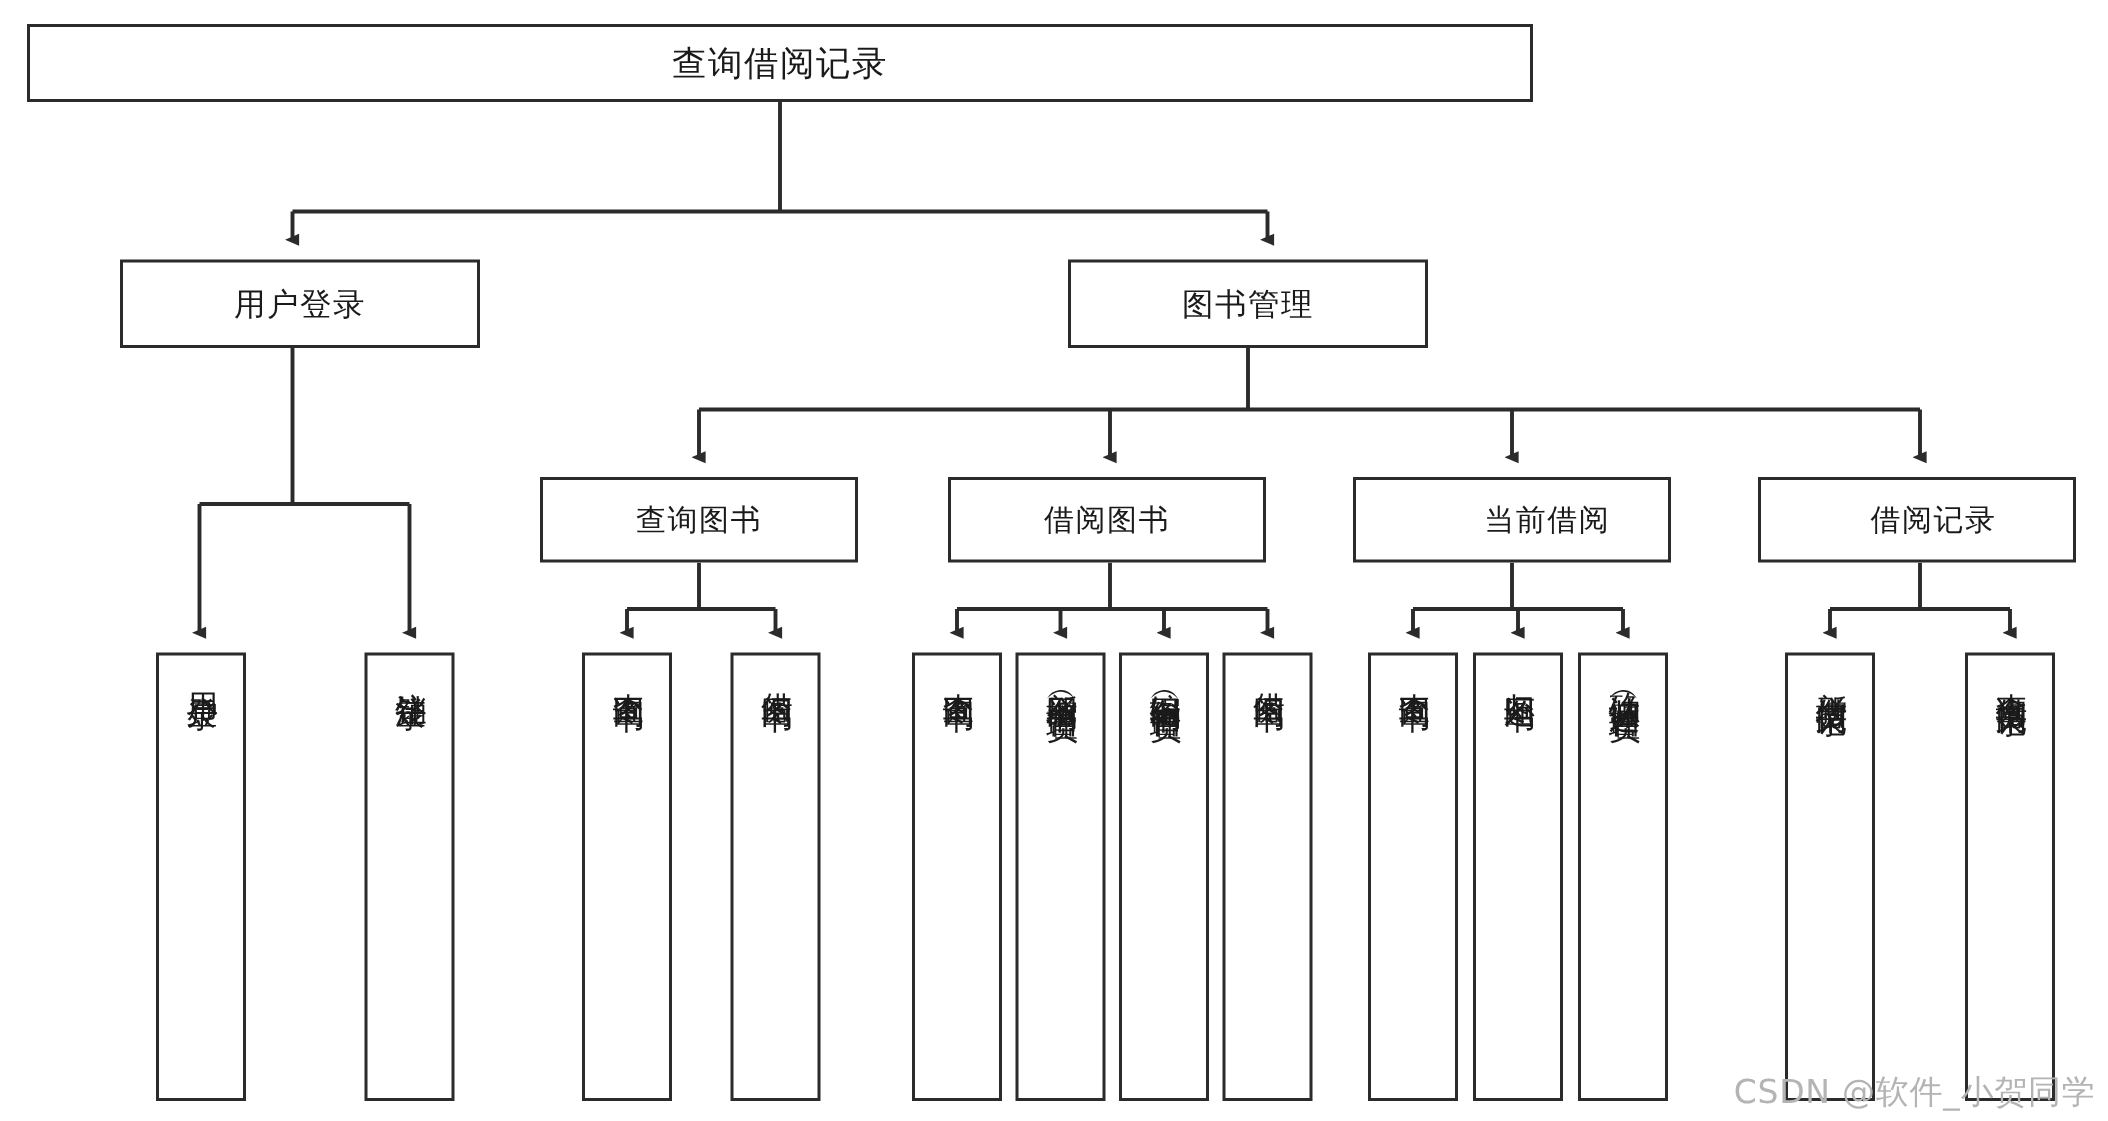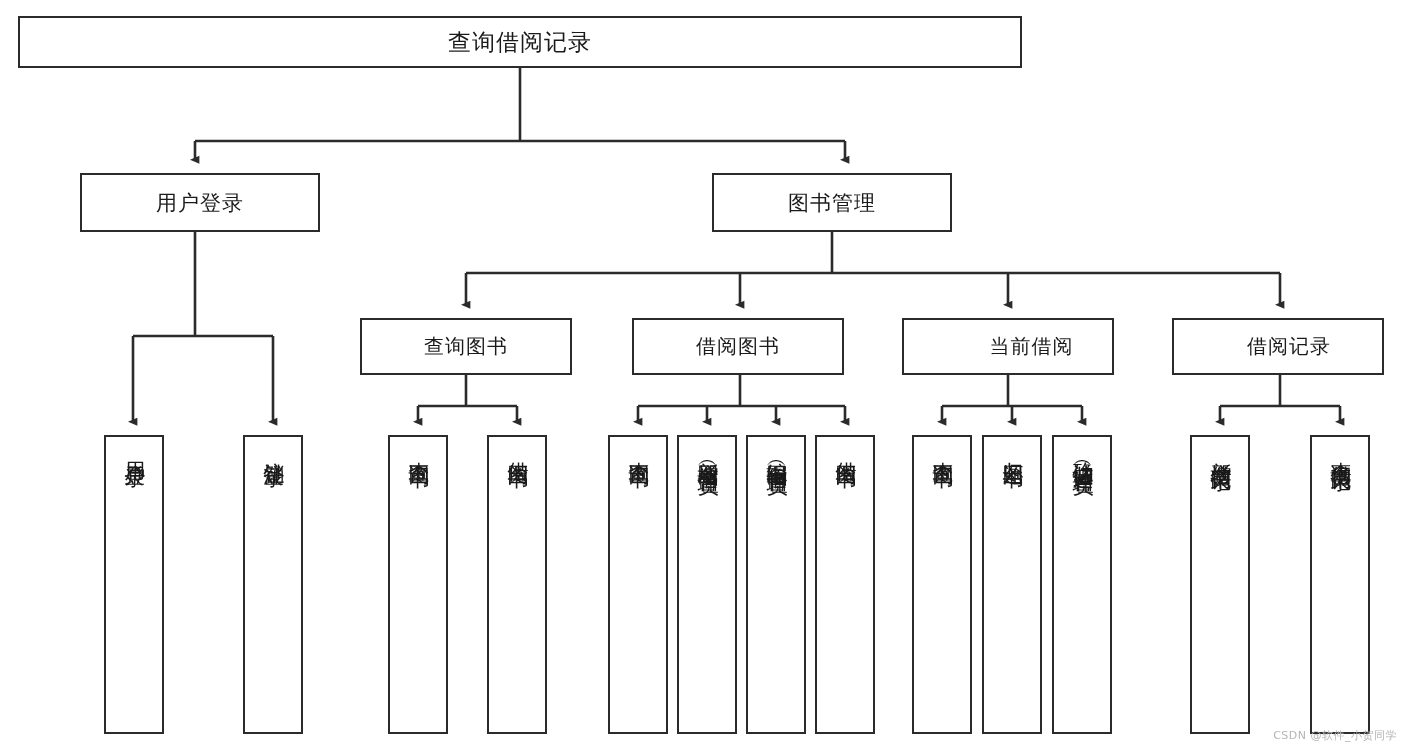--- a/index.html
+++ b/index.html
@@ -63,21 +63,21 @@
     margin: 0 auto;
   }
   .node .htext {
     display: block;
     white-space: nowrap;
   }
   #watermark {
     position: absolute;
     right: 8px;
     bottom: 4px;
-    font-size: 11px;
+    font-size: 22px;
     color: #b4b4b4;
     letter-spacing: 0.5px;
     white-space: nowrap;
     user-select: none;
   }
 </style>
 </head>
 <body>
 
 <div id="diagram-canvas">

